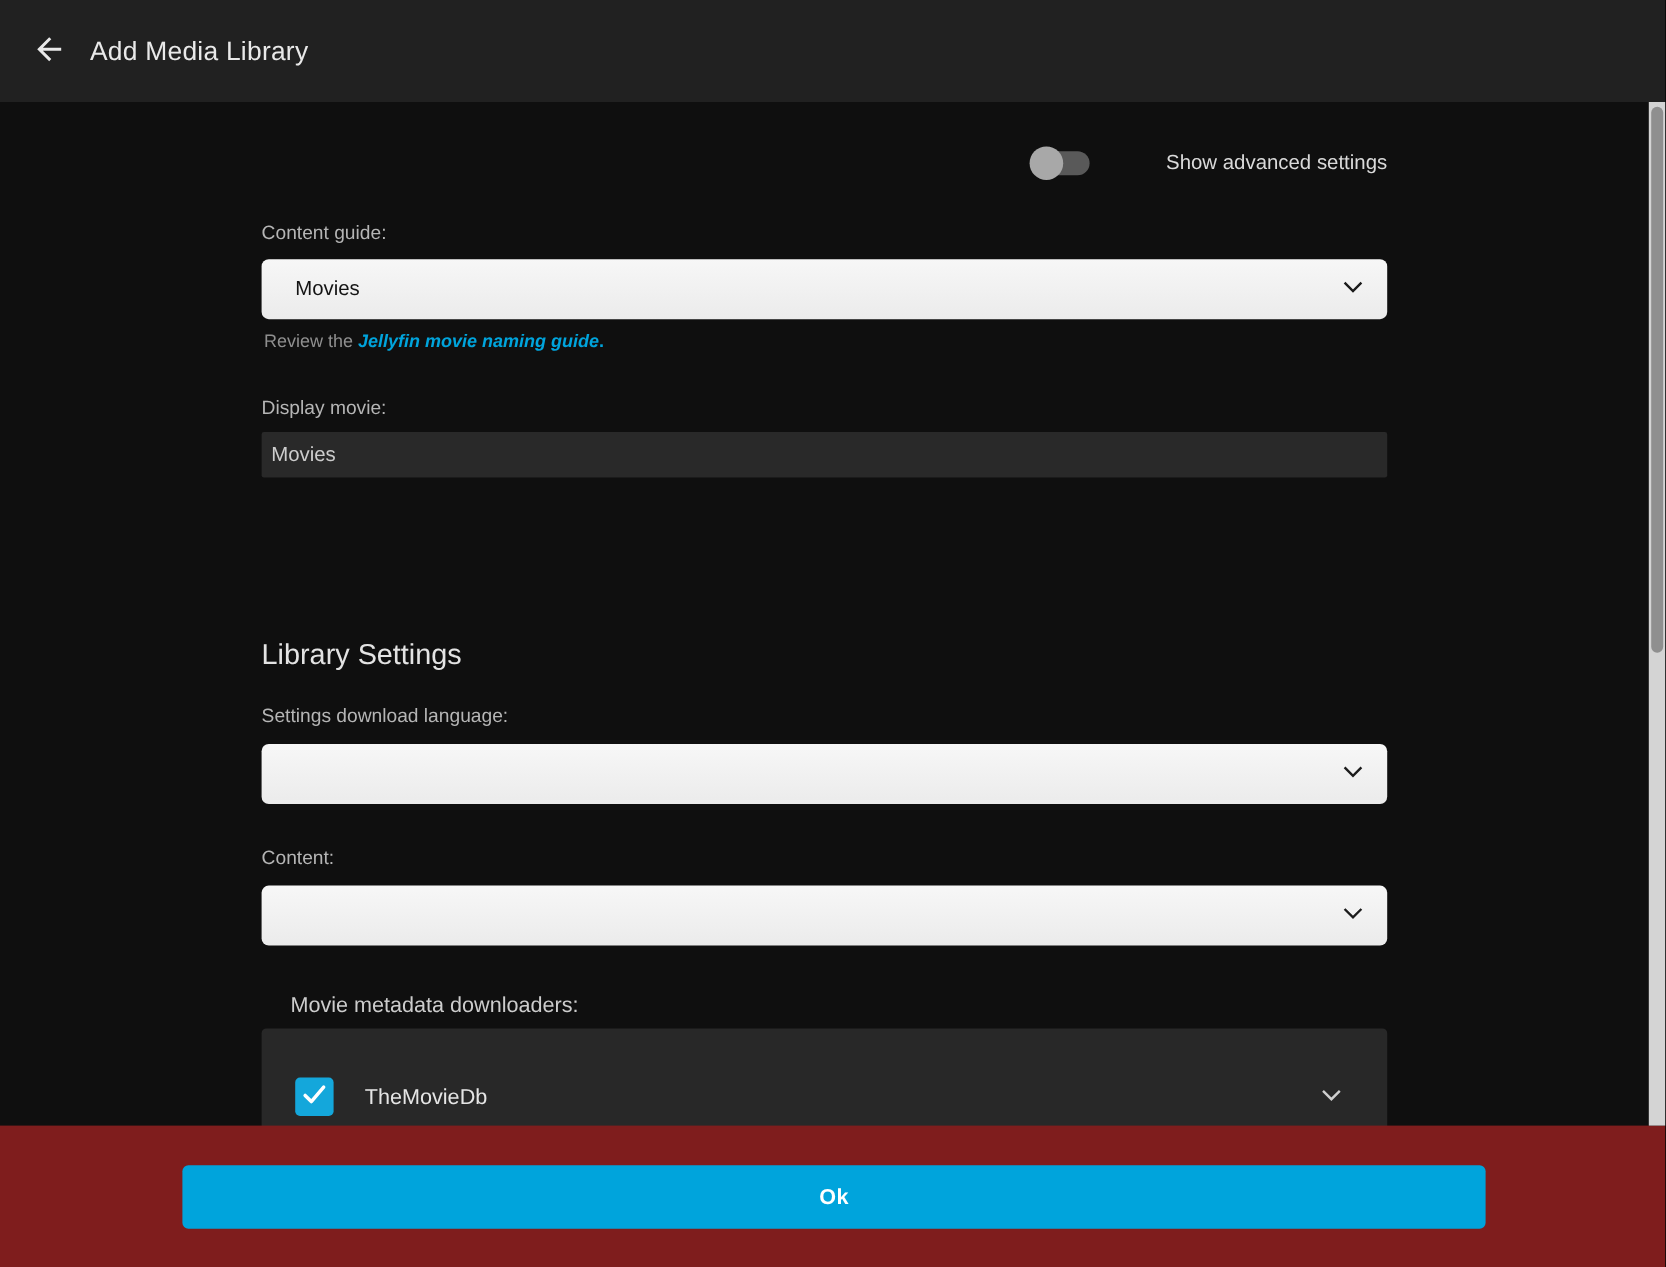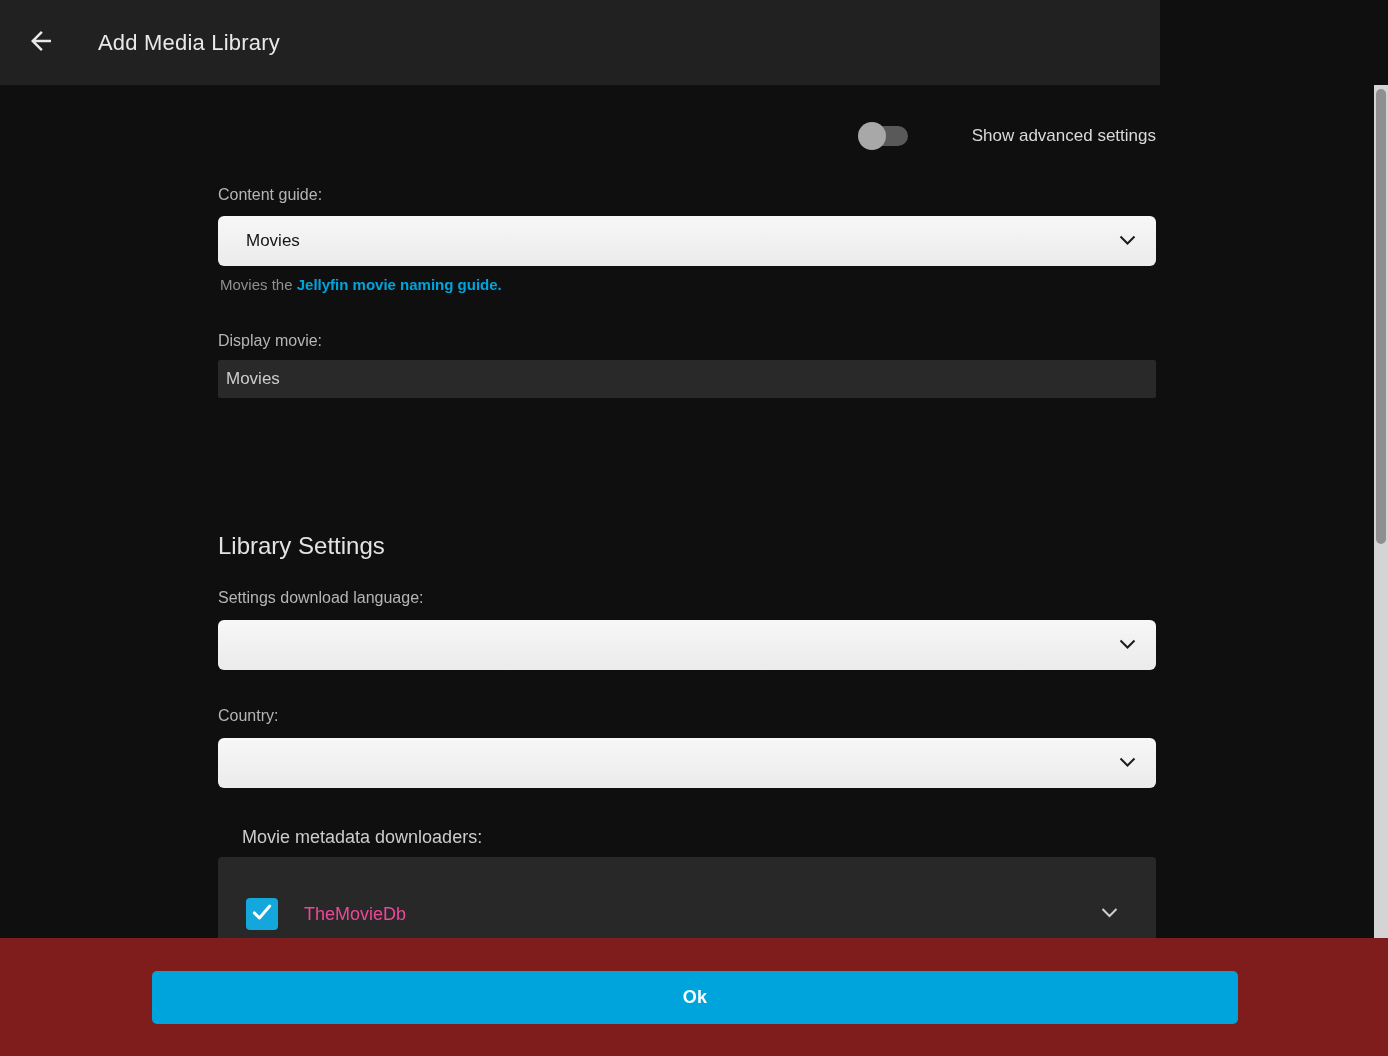--- a/index.html
+++ b/index.html
@@ -3,22 +3,22 @@
 <meta charset="utf-8">
 <style>
   * { margin:0; padding:0; box-sizing:border-box; }
   html,body { background:#000; }
   .screen {
     position:relative; width:1388px; height:1056px; overflow:hidden;
     background:#0f0f0f; font-family:"Liberation Sans", sans-serif;
   }
   
   .header {
-    position:absolute; top:0; left:0; width:1160px; height:85px;
-    background:#212121; display:flex; align-items:center; z-index:30;gap:23px;
+    position:absolute; top:0; left:0; width:1388px; height:85px;
+    background:#212121; display:flex; align-items:center; z-index:30;
   }
   .back-btn {
     width:34px; height:34px; margin-left:24px; background:none; border:none;
     display:flex; align-items:center; justify-content:center; cursor:pointer;
   }
   .header-title { color:#e9e9e9; font-size:22px; margin-left:17px; letter-spacing:.2px; }
 
   
   .scroll-track {
     position:absolute; top:85px; right:0; width:14px; height:853px;
@@ -42,21 +42,21 @@
   .adv-label { color:#dadada; font-size:17px; }
   .field-label { color:#b5b5b5; font-size:16px; }
   .sel {
     position:relative; width:938px; height:50px; border-radius:6px;
     background:linear-gradient(#f7f7f7,#ebebeb);
     display:flex; align-items:center; cursor:pointer;
   }
   .sel-value { color:#141414; font-size:17px; padding-left:28px; }
   .sel .chev { position:absolute; right:20px; top:50%; transform:translateY(-50%); }
   .hint { font-size:15px; color:#8f8f8f; }
-  .hint a { color:#00a4dc; font-weight:bold; text-decoration:none; cursor:pointer; }
+  .hint a { color:#00a4dc; font-weight:bold; text-decoration:none; cursor:pointer;font-style:italic; }
   .hint .dot { color:#00a4dc; font-weight:bold; }
   .text-input {
     width:938px; height:38px; background:#292929; border:none; border-radius:2px;
     color:#cccccc; font-size:17px; padding:0 8px; font-family:"Liberation Sans", sans-serif;
     outline:none;
   }
 
   
   .folders-row { position:absolute; left:218px; top:439px; display:flex; align-items:center; }
   .folders-heading { color:#e3e3e3; font-size:30px; font-weight:400; }
@@ -76,21 +76,21 @@
   
   .dl-card {
     position:absolute; left:218px; top:857px; width:938px; height:120px;
     background:#282828; border-radius:4px 4px 0 0; z-index:10;
   }
   .dl-row { position:absolute; left:0; top:41px; width:100%; height:32px; display:flex; align-items:center; }
   .checkbox {
     position:relative; margin-left:28px; width:32px; height:32px; border-radius:4px;
     background:#14a7db; cursor:pointer; display:flex; align-items:center; justify-content:center;
   }
-  .dl-name { color:#ec4899; font-size:18px; margin-left:26px; }
+  .dl-name { color:#e5e5e5; font-size:18px; margin-left:26px; }
   .dl-chev { position:absolute; right:38px; top:50%; transform:translateY(-50%); background:none; border:none; cursor:pointer; }
 
   
   .footer {
     position:absolute; left:0; bottom:0; width:1388px; height:118px;
     background:#7f1d1d; z-index:20;
   }
   .ok-btn {
     position:absolute; left:152px; top:33px; width:1086px; height:53px;
     background:#00a4dc; border:none; border-radius:5px; cursor:pointer;
@@ -142,40 +142,40 @@
   <div class="field-label lbl-content-type">Content guide:</div>
   <div class="sel sel-content-type">
     <span class="sel-value">Movies</span>
     <span class="chev">
       <svg width="17" height="11" viewBox="0 0 17 11">
           <polyline points="1.5,1.5 8.5,8.5 15.5,1.5" fill="none" stroke="#1c1c1c" stroke-width="2"></polyline>
         </svg>
     </span>
   </div>
   <div class="hint hint-row">
-    <span>Movies the </span><a>Jellyfin movie naming guide</a><span class="dot">.</span>
+    <span>Review the </span><a>Jellyfin movie naming guide</a><span class="dot">.</span>
   </div>
 
   <div class="field-label lbl-display">Display movie:</div>
   <input class="text-input inp-display" type="text" value="Movies" style="">
 
 
   <div class="section-heading heading-library">Library Settings</div>
 
   <div class="field-label lbl-lang">Settings download language:</div>
   <div class="sel sel-lang">
     <span class="sel-value"></span>
     <span class="chev">
       <svg width="17" height="11" viewBox="0 0 17 11">
           <polyline points="1.5,1.5 8.5,8.5 15.5,1.5" fill="none" stroke="#1c1c1c" stroke-width="2"></polyline>
         </svg>
     </span>
   </div>
 
-  <div class="field-label lbl-country">Country:</div>
+  <div class="field-label lbl-country">Content:</div>
   <div class="sel sel-country">
     <span class="sel-value"></span>
     <span class="chev">
       <svg width="17" height="11" viewBox="0 0 17 11">
           <polyline points="1.5,1.5 8.5,8.5 15.5,1.5" fill="none" stroke="#1c1c1c" stroke-width="2"></polyline>
         </svg>
     </span>
   </div>
 
   <div class="group-label lbl-meta">Movie metadata downloaders:</div>

